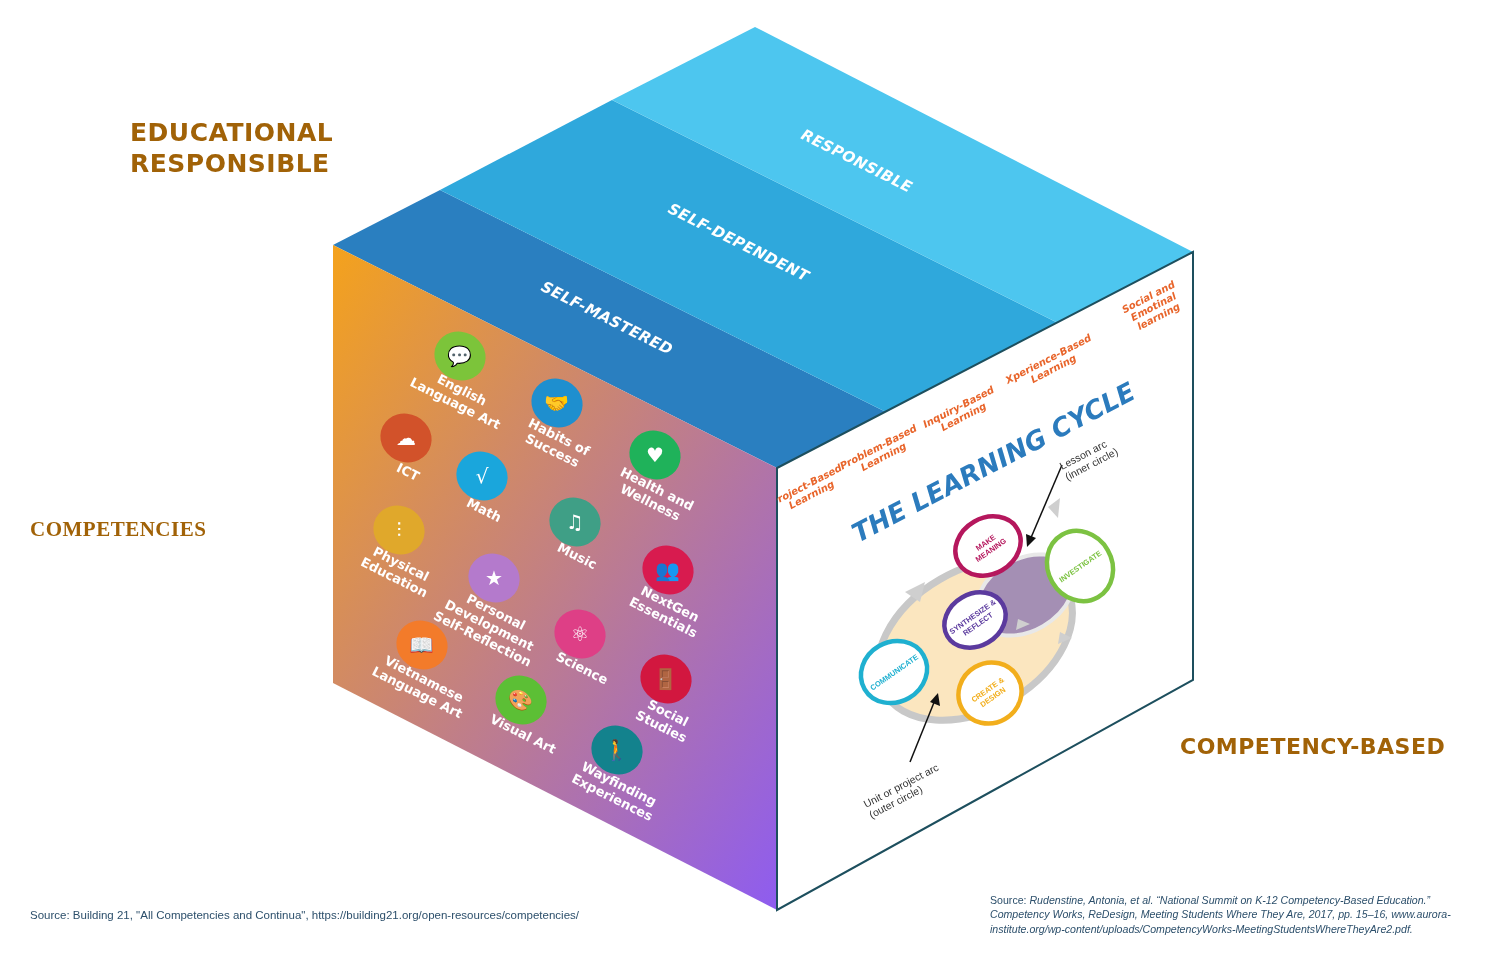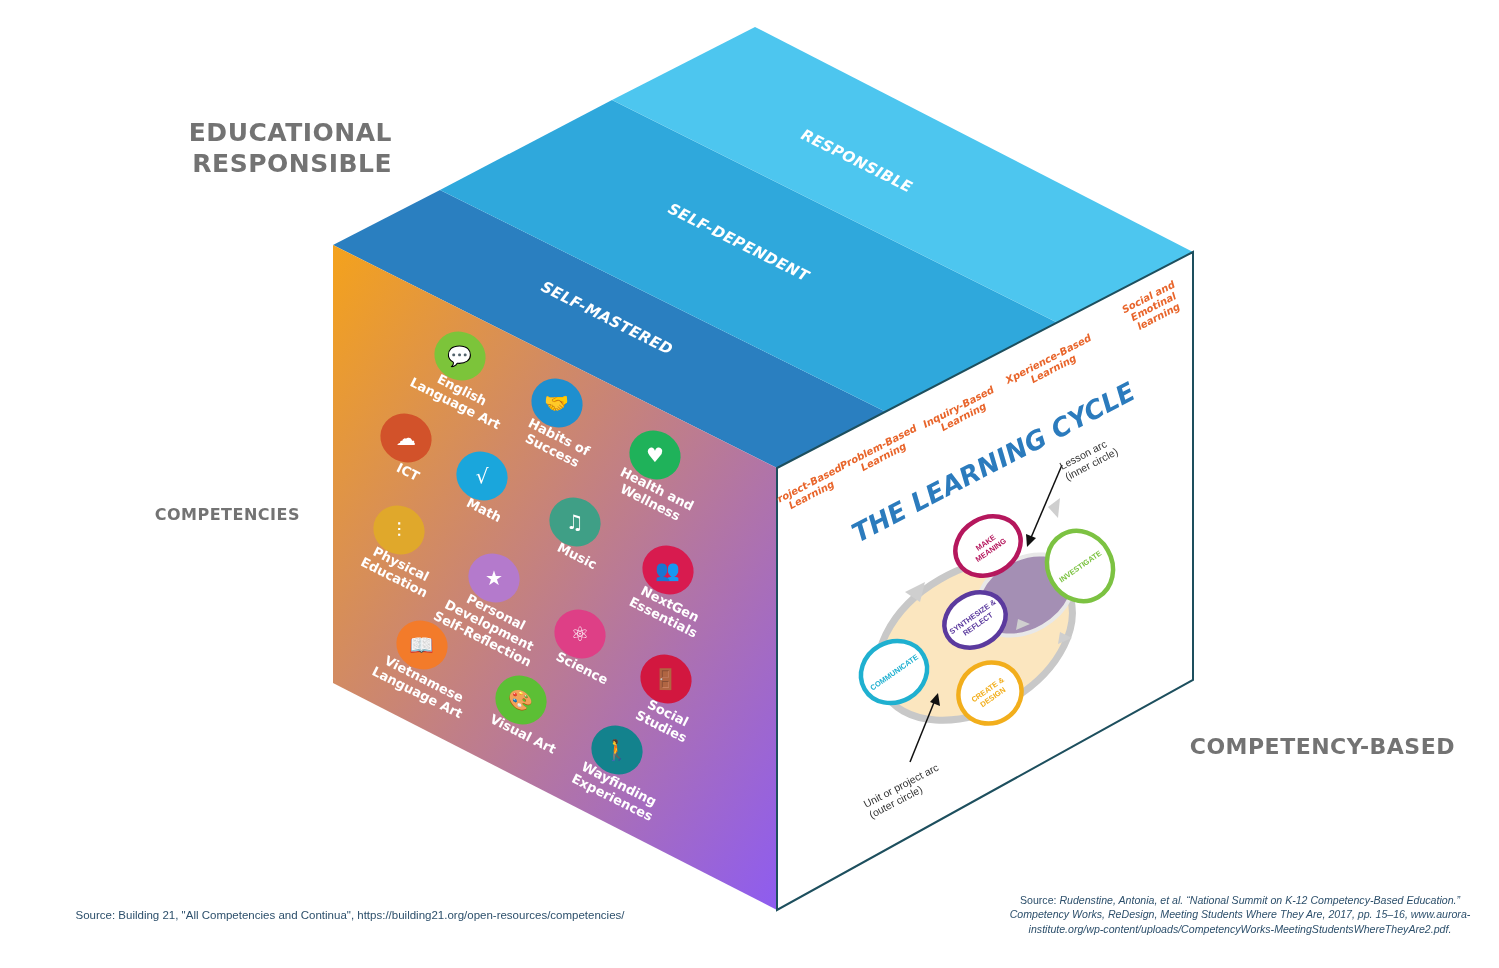--- a/index.html
+++ b/index.html
@@ -1,25 +1,25 @@
 <!DOCTYPE html>
 <html><head>
   <meta charset="utf-8">
   <style>
     html, body { margin: 0; padding: 0; background: #ffffff; }
     body { width: 1499px; height: 968px; position: relative; overflow: hidden; font-family: "DejaVu Sans", sans-serif; }
     .heading {
-      position: absolute; color: #737373; font-family: "DejaVu Sans", sans-serif;
-      font-weight: bold; text-align: right; line-height: 1.25; letter-spacing: 0.5px;
+      position: absolute; color: #a16207; font-family: "DejaVu Sans", sans-serif;
+      font-weight: bold; text-align: left; line-height: 1.25; letter-spacing: 0.5px;
     }
     #h-edu { left: 130px; top: 117px; width: 262px; font-size: 25px; }
-    #h-comp { left: 30px; top: 505px; width: 270px; font-size: 16px; }
-    #h-cblm { left: 1135px; top: 733px; width: 320px; font-size: 22px; }
+    #h-comp { left: 30px; top: 516px; width: 270px; font-size: 21px; font-family: Liberation Serif, serif; }
+    #h-cblm { left: 1180px; top: 733px; width: 320px; font-size: 22px; }
     .source {
-      position: absolute; color: #2c4f6b; font-family: "Liberation Sans", sans-serif; font-size: 11.5px; line-height: 1.35; text-align: center;
+      position: absolute; color: #2c4f6b; font-family: "Liberation Sans", sans-serif; font-size: 11.5px; line-height: 1.35;
     }
     #src-left { left: 30px; top: 908px; width: 640px; }
     #src-right { left: 990px; top: 893px; width: 500px; font-size: 10.6px; }
     #src-right .it { font-style: italic; }
     svg#cube { position: absolute; left: 0; top: 0; }
     .band-label { font-family: "DejaVu Sans", sans-serif; font-weight: bold; font-style: italic; fill: #ffffff; font-size: 15px; letter-spacing: 0.5px; }
     .comp-label { font-family: "DejaVu Sans", sans-serif; font-weight: bold; fill: #ffffff; font-size: 13px; }
     .method-label { font-family: "DejaVu Sans", sans-serif; font-weight: bold; font-style: italic; fill: #e8642a; font-size: 10px; }
     .cycle-title { font-family: "DejaVu Sans", sans-serif; font-weight: bold; font-style: italic; fill: #2b7bbd; font-size: 26px; }
     .arc-note { font-family: "Liberation Sans", sans-serif; fill: #333333; font-size: 10.5px; }

